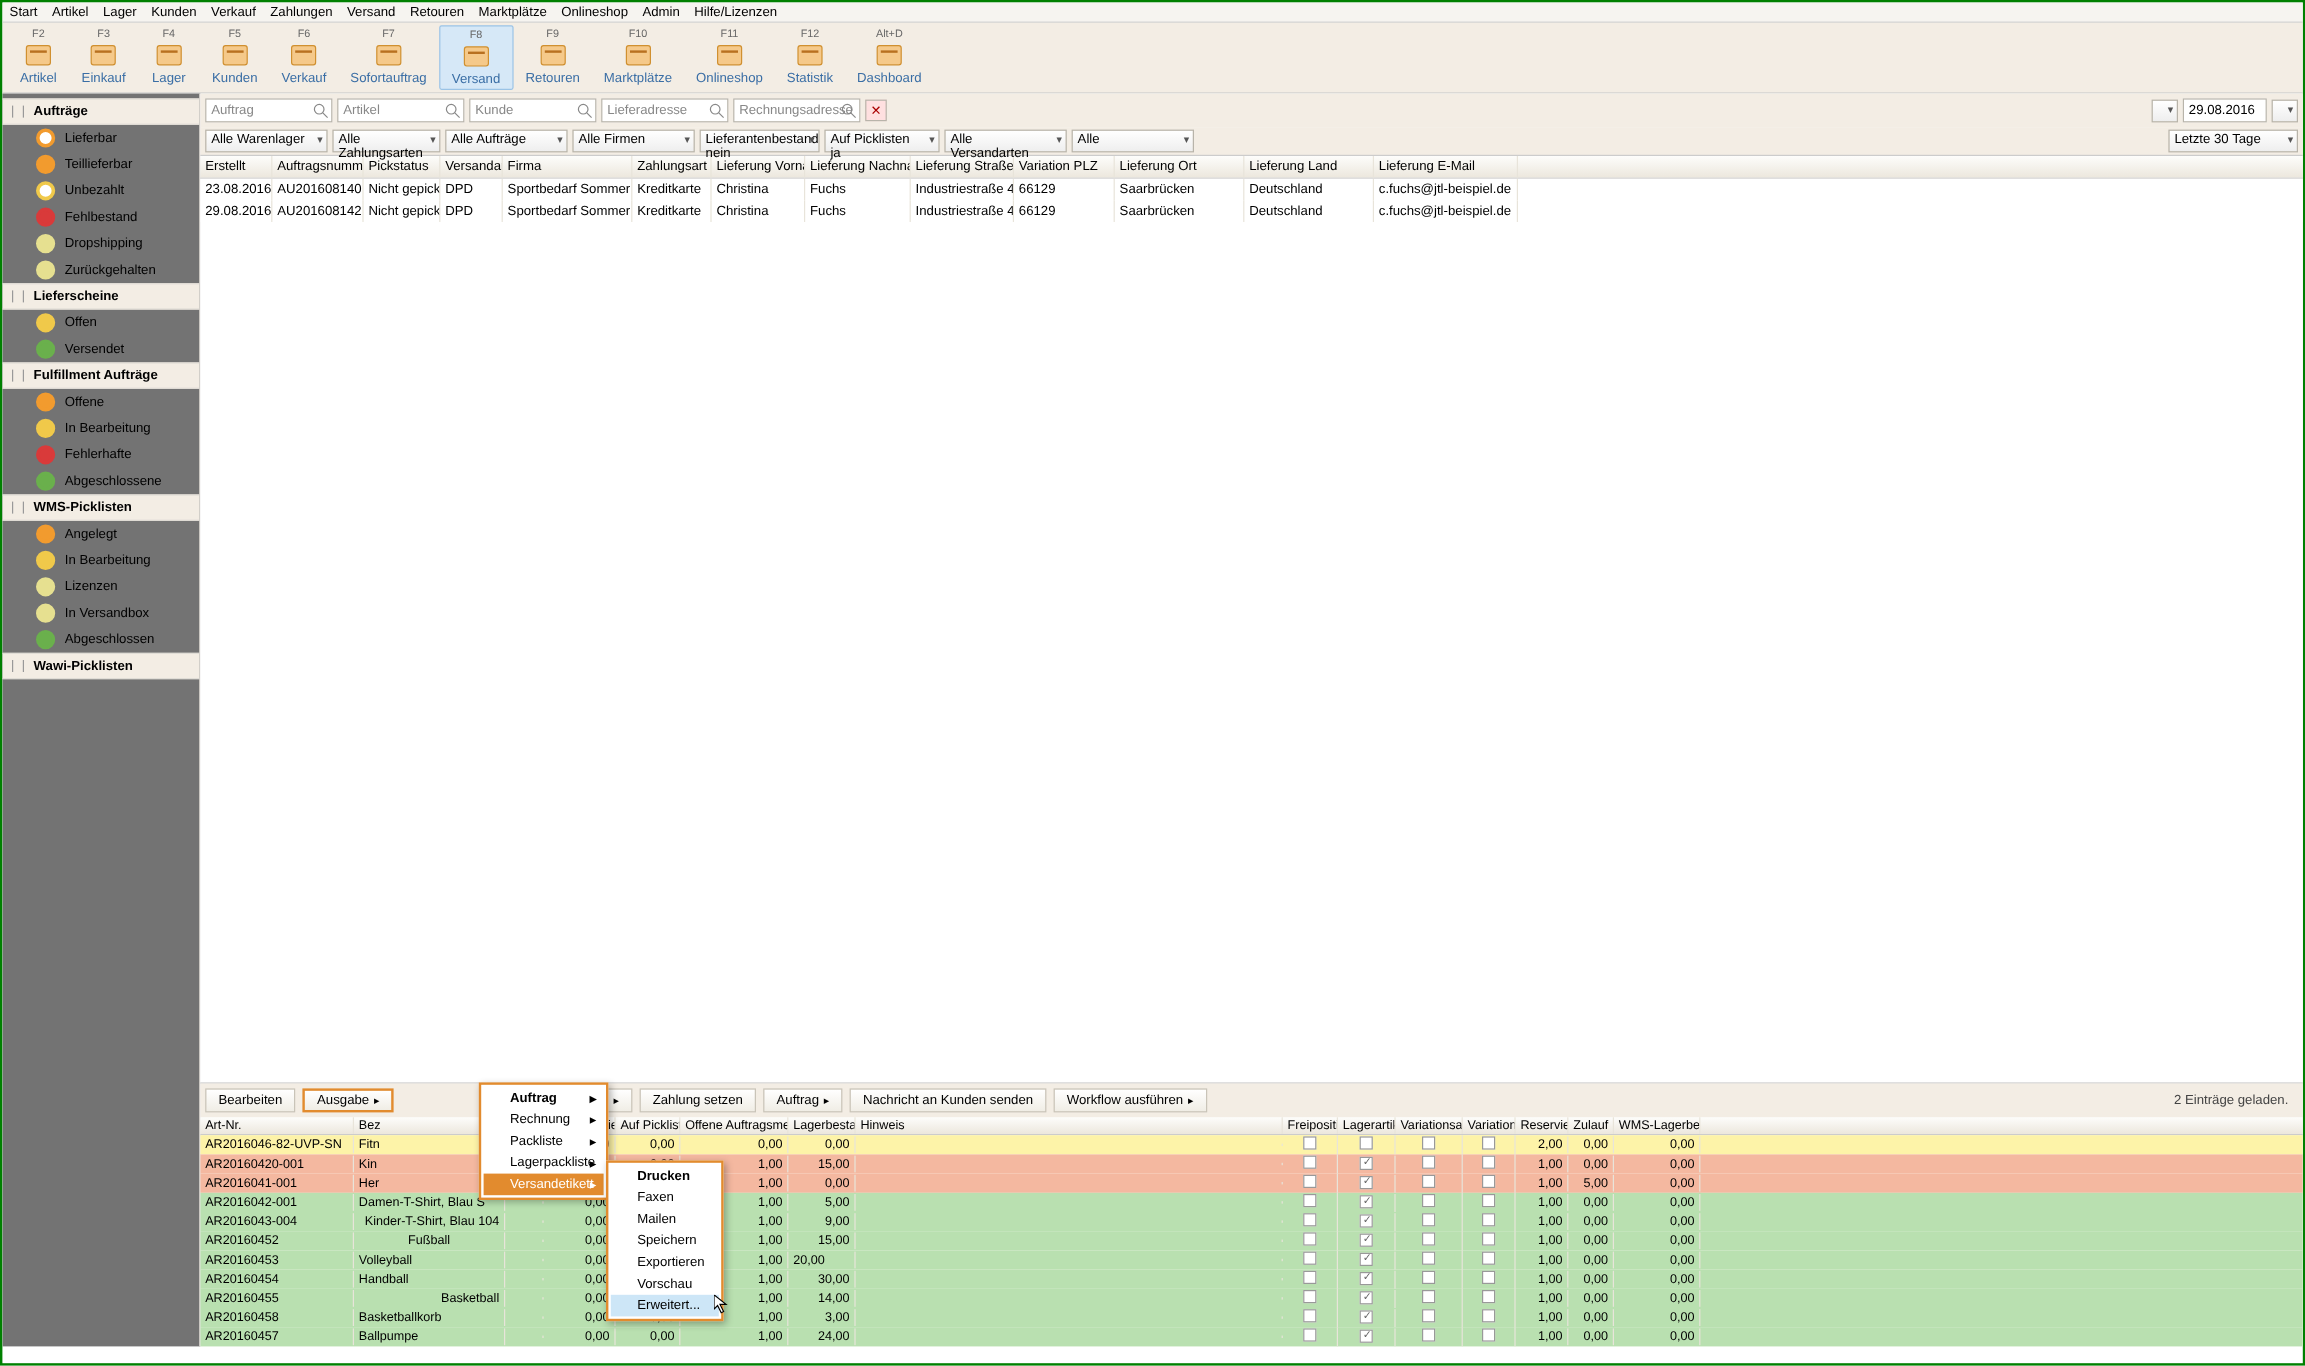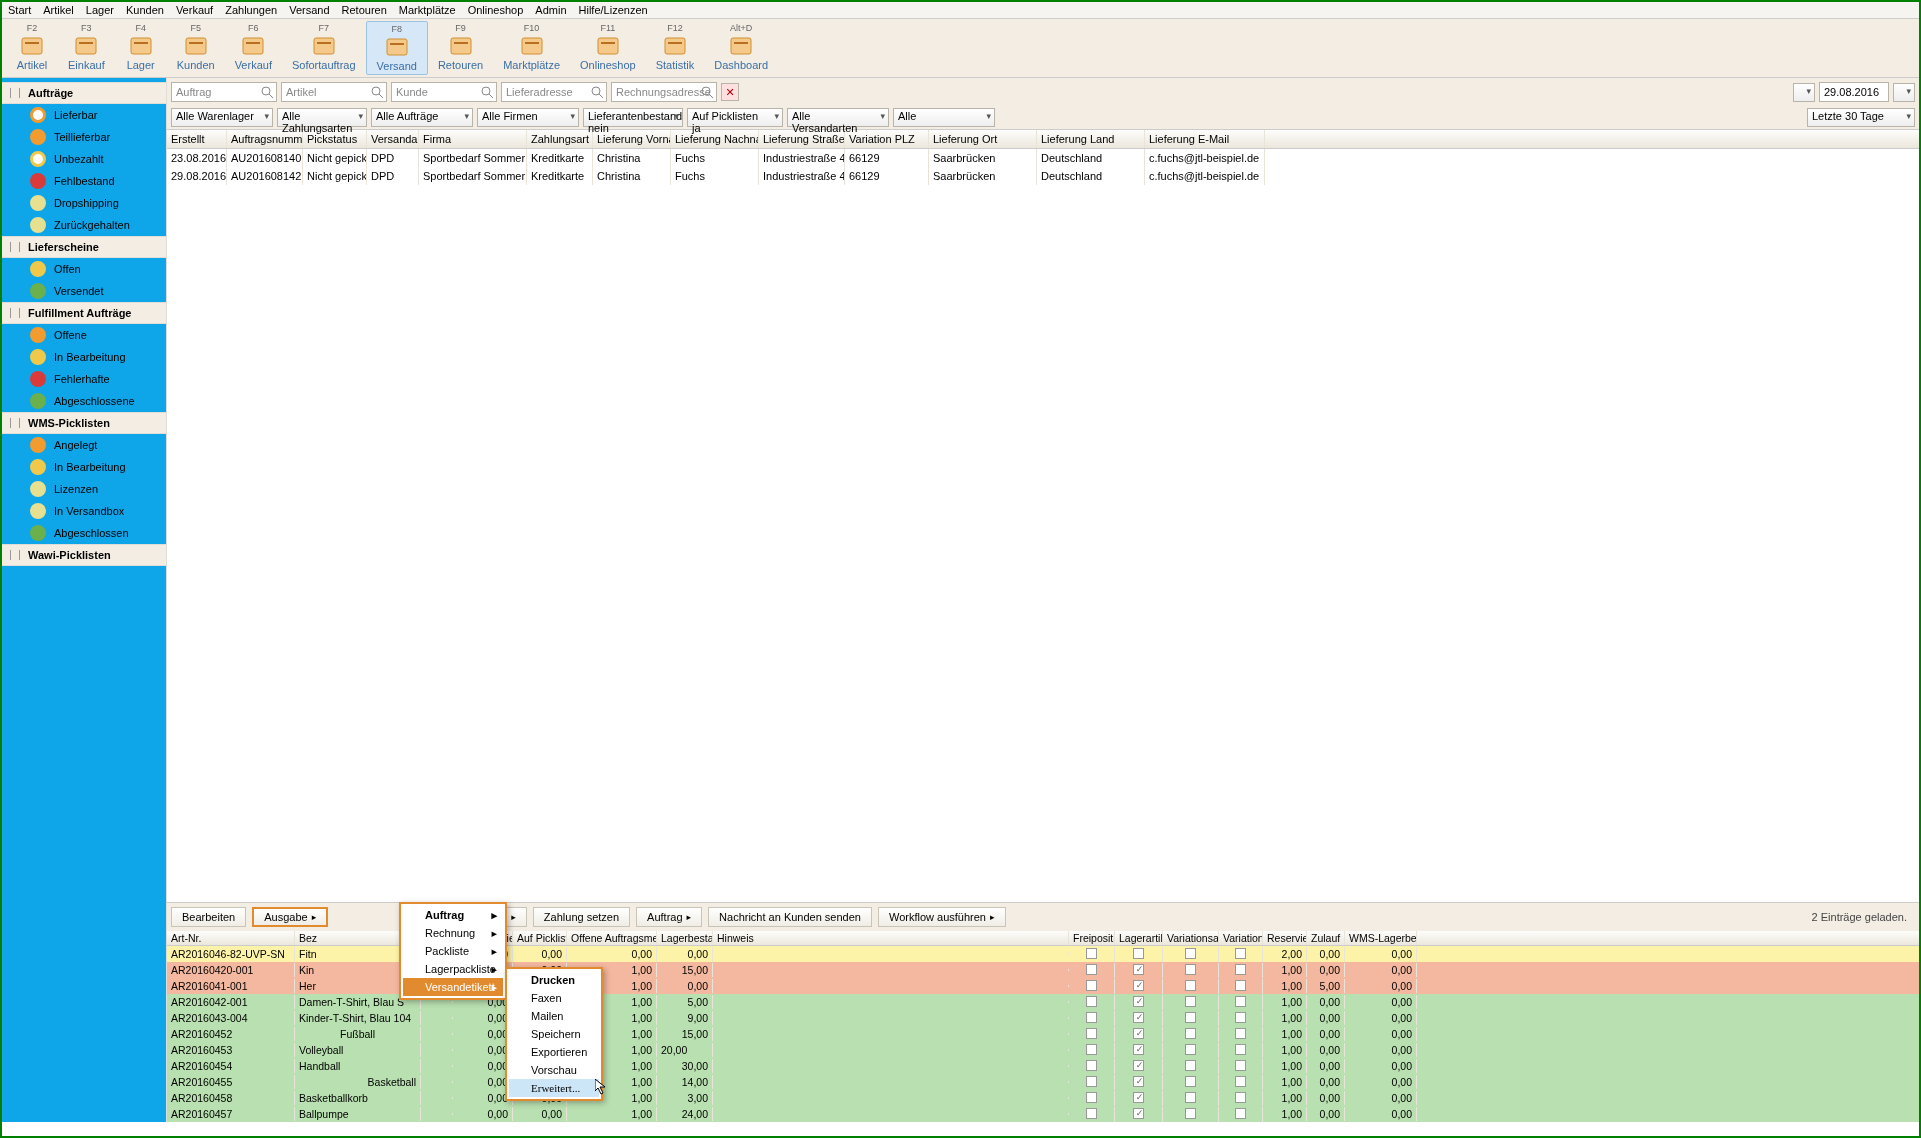--- a/index.html
+++ b/index.html
@@ -7,21 +7,21 @@
 .menubar { background: #f6f4f0; border-bottom: 1px solid #ccc; padding: 2px 6px; display: flex; gap: 12px; }
 .menubar span { cursor: pointer; }
 .ribbon { background: #f3ede4; border-bottom: 1px solid #ccc; display: flex; padding: 2px 4px; }
 .ribbon-item { display: flex; flex-direction: column; align-items: center; padding: 2px 10px; cursor: pointer; min-width: 48px; }
 .ribbon-item .fkey { font-size: 9px; color: #666; }
 .ribbon-item .icon { width: 32px; height: 26px; display: flex; align-items: center; justify-content: center; }
 .ribbon-item.active { background: #d6e8f7; border: 1px solid #9ac3e6; border-radius: 2px; }
 .ribbon-item .lbl { color: #3a6ea5; }
 
 .body-area { display: flex; height: calc(100% - 90px); }
-.sidebar { width: 165px; background: #0ea5e9; border-right: 1px solid #e0ddd6; padding-top: 4px; }
+.sidebar { width: 165px; background: #737373; border-right: 1px solid #e0ddd6; padding-top: 4px; }
 .side-head { background: #f3ede4; font-weight: bold; padding: 4px 8px; border-top: 1px solid #e0ddd6; border-bottom: 1px solid #e0ddd6; display:flex; align-items:center; gap:6px;}
 .side-item { display: flex; align-items: center; gap: 8px; padding: 4px 8px 4px 28px; height: 22px; cursor:pointer;}
 .dot { width: 16px; height: 16px; border-radius: 50%; display:inline-block; flex-shrink:0;}
 .dot-o { border: 3px solid; background: #fff; }
 .side-lines { width:10px; height:10px; display:inline-block; border-left:1px solid #999;border-right:1px solid #999; flex-shrink:0; margin-right:2px;}
 
 .main { flex: 1; display: flex; flex-direction: column; background: #fbfaf8; }
 .searchbar { display: flex; gap: 4px; padding: 4px; background: #f3ede4; align-items:center;}
 .sbox { position: relative; border: 1px solid #b8b4aa; background: #fff; height: 20px; display:flex; align-items:center; padding: 0 18px 0 4px; color:#888;}
 .sbox .sicon { position:absolute; right:2px; top:2px; width:14px; height:14px; }
@@ -45,21 +45,21 @@
 .art-head { display:flex; background: linear-gradient(#fdfdfb,#ece7dd); border-bottom:1px solid #ccc;}
 .art-head > div, .art-row > div { padding:1px 4px; border-right:1px solid #e8e4da; overflow:hidden; white-space:nowrap; font-size:10.5px;}
 .art-row { display:flex; height:16px; align-items:center;}
 .chk { width:11px; height:11px; border:1px solid #999; background:#fff; display:inline-block;}
 .chk.on:after { content:"✓"; font-size:9px; color:#666; position:relative; top:-3px; left:1px;}
 
 .ctxmenu { position:absolute; background:#fff; border:2px solid #e28b2e; box-shadow:2px 2px 6px rgba(0,0,0,0.3); padding:2px; z-index:100;}
 .ctxmenu .mi { padding:3px 22px 3px 22px; cursor:pointer; position:relative; white-space:nowrap;}
 .ctxmenu .mi.sub:after { content:"▸"; position:absolute; right:6px;}
 .ctxmenu .mi.hl { background:#e28b2e; color:#fff;}
-.ctxmenu .mi.blue { background:#cde6f7;font-family:Liberation Serif, serif;}
+.ctxmenu .mi.blue { background:#cde6f7;}
 
 svg { display:block; }
 </style>
 </head>
 <body>
 
 <div class="menubar" id="menubar">
     <span>Start</span>
     <span>Artikel</span>
     <span>Lager</span>
@@ -488,21 +488,21 @@
             <div style="width:46px;text-align:center"><span class="chk"></span></div>
             <div style="width:48px;text-align:center"><span class="chk on"></span></div>
             <div style="width:56px;text-align:center"><span class="chk"></span></div>
             <div style="width:44px;text-align:center"><span class="chk"></span></div>
             <div style="width:44px;text-align:right">1,00</div>
             <div style="width:38px;text-align:right">0,00</div>
             <div style="width:72px;text-align:right">0,00</div>
           </div>
           <div class="art-row" style="background:#b9e0b0">
             <div style="width:128px;text-align:left">AR2016043-004</div>
-            <div style="width:126px;text-align:left">Kinder-T-Shirt, Blau 104</div>
+            <div style="width:126px;text-align:right">Kinder-T-Shirt, Blau 104</div>
             <div style="width:32px;text-align:right"></div>
             <div style="width:60px;text-align:right">0,00</div>
             <div style="width:54px;text-align:right">0,00</div>
             <div style="width:90px;text-align:right">1,00</div>
             <div style="width:56px;text-align:right">9,00</div>
             <div style="width:356px;text-align:left"></div>
             <div style="width:46px;text-align:center"><span class="chk"></span></div>
             <div style="width:48px;text-align:center"><span class="chk on"></span></div>
             <div style="width:56px;text-align:center"><span class="chk"></span></div>
             <div style="width:44px;text-align:center"><span class="chk"></span></div>

